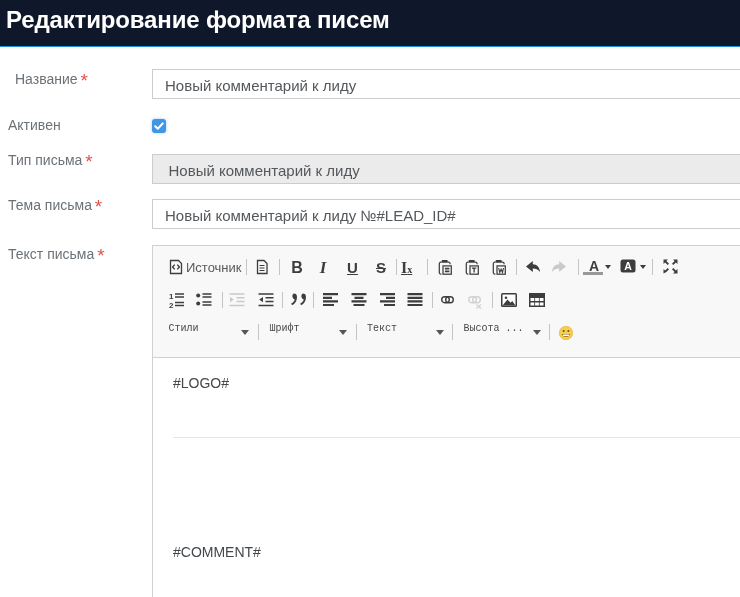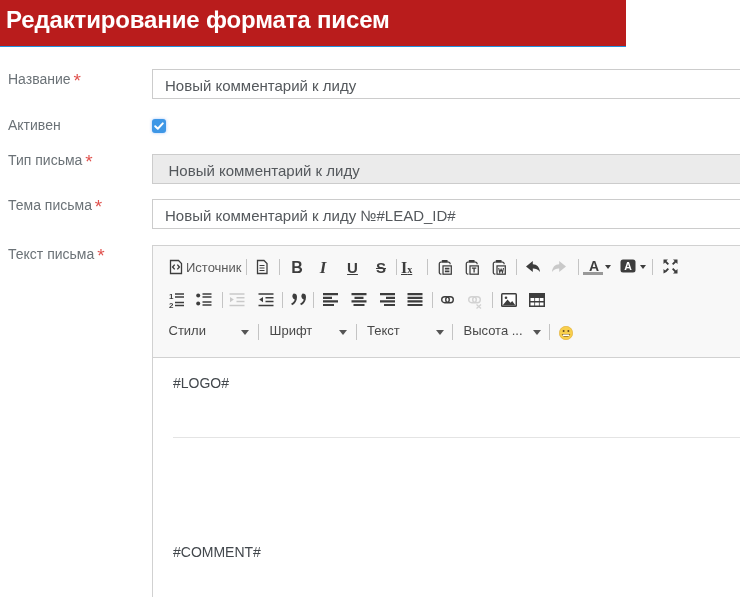--- a/index.html
+++ b/index.html
@@ -1,60 +1,60 @@
 <!DOCTYPE html>
 <html><head>
 <meta charset="utf-8">
 <style>
 * { margin:0; padding:0; box-sizing:border-box; }
 html,body { width:740px; height:597px; overflow:hidden; background:#fff;
   font-family:"Liberation Sans", sans-serif; }
 #page { position:relative; width:740px; height:597px; }
-.header { position:absolute; left:0; top:0; width:626px; height:47px;
-  background:#b91c1c; border-bottom:1px solid #2391de; }
+.header { position:absolute; left:0; top:0; width:740px; height:47px;
+  background:#0f172a; border-bottom:1px solid #2391de; }
 .header h1 { position:absolute; left:6px; top:6px; font-size:24px;
   font-weight:bold; color:#fff; letter-spacing:-0.15px; }
 .label { position:absolute; left:8px; font-size:14px; color:#6b7277; }
 .req { color:#e0524e; font-size:19px; line-height:0; position:relative; top:3px; margin-left:-1px; }
 .inp { position:absolute; left:152px; width:640px; height:30px;
   border:1px solid #ccc; background:#fff; font-size:15px; color:#54585c;
   line-height:31px; padding-left:12px; }
 .inp.dis { background:#ebebeb; padding-left:15.5px; }
 .cbx { position:absolute; left:152px; top:119px; width:14px; height:14px;
   background:#3e97e6; border-radius:3px; box-shadow:0 0 3px rgba(77,144,254,.5); }
 .cbx svg { position:absolute; left:1px; top:1px; }
 
 .editor { position:absolute; left:152px; top:245px; width:640px; height:400px;
   border:1px solid #d1d1d1; background:#fff; }
 .toolbar { position:absolute; left:0; top:0; width:638px; height:112px;
   background:#f8f8f8; border-bottom:1px solid #d1d1d1; }
 .tb { position:absolute; }
 .sep { position:absolute; width:1px; height:16.5px; background:#c4c4c4; }
 .srctext { position:absolute; font-size:13px; color:#5a5a5a; }
 .glyph { position:absolute; font-size:16px; line-height:18px; font-weight:bold; color:#3d3d3d; }
-.combo { position:absolute; font-size:13px; color:#484848; }
+.combo { position:absolute; font-size:10px; color:#484848;font-family:Liberation Mono, monospace; }
 .arr { position:absolute; width:0; height:0; border-left:4px solid transparent;
   border-right:4px solid transparent; border-top:5px solid #555; }
 .arr1 { position:absolute; width:0; height:0; border-left:3px solid transparent;
   border-right:3px solid transparent; border-top:4px solid #3d3d3d; }
 
 .content { position:absolute; left:0; top:113px; width:638px; height:286px;
   background:#fff; overflow:hidden; }
 .ct { position:absolute; left:20px; font-size:14px; color:#42474c; }
 .hr { position:absolute; left:20px; right:0; height:1px; background:#e4e4e4; }
 a.lead { font-weight:bold; color:#2380c3; text-decoration:underline; font-size:14px; }
 </style>
 </head>
 <body>
 <div id="page">
   <div class="header">
       <h1>Редактирование формата писем</h1>
     </div>
 
-  <div class="label" style="top:71px;">Название <span class="req">*</span></div>
+  <div class="label" style="top:71px;margin-left:7px;">Название <span class="req">*</span></div>
   <div class="inp" style="top:69px;">Новый комментарий к лиду</div>
 
   <div class="label" style="top:117px;">Активен</div>
   <div class="cbx">
       <svg width="12" height="12" viewBox="0 0 12 12">
         <path d="M2.2 6.2 L4.8 8.8 L9.8 3.4" stroke="#fff" stroke-width="2" fill="none" stroke-linecap="round" stroke-linejoin="round"></path>
       </svg>
     </div>
 
   <div class="label" style="top:151.5px;">Тип письма <span class="req">*</span></div>

